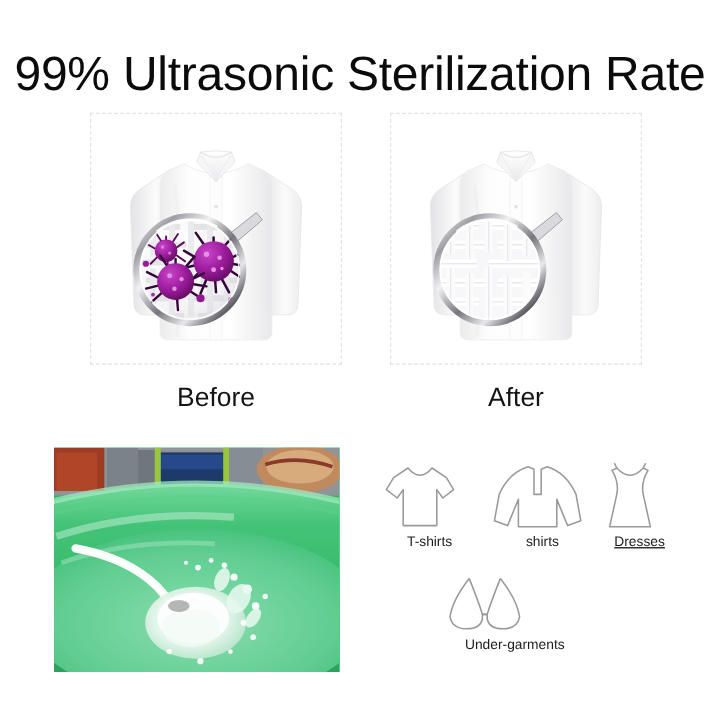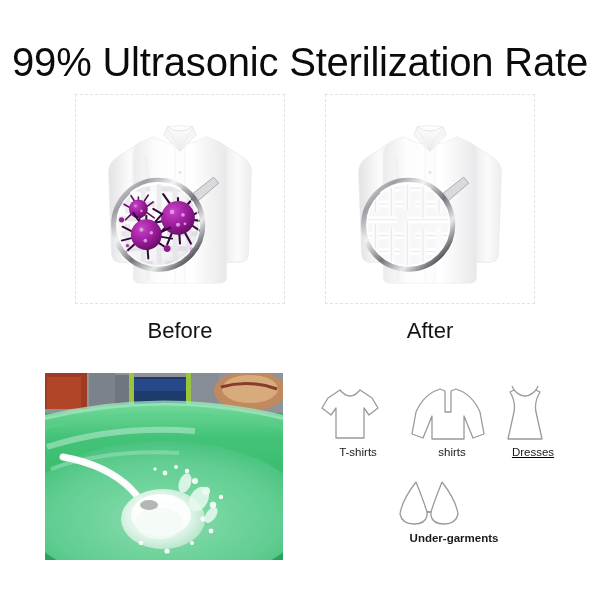--- a/index.html
+++ b/index.html
@@ -497,21 +497,21 @@
       <div class="icon-art">
         <svg width="54" height="62" viewBox="0 0 54 62">
           <path d="M16 8 Q27 20 38 8 L42 10 Q36 20 38 30 L44 57 L10 57 L16 30 Q18 20 12 10 Z" fill="none" stroke="#9a9a9e" stroke-width="1.3" stroke-linejoin="round"></path>
           <path d="M16 8 L14 4" stroke="#9a9a9e" stroke-width="1.3" fill="none"></path>
           <path d="M38 8 L40 4" stroke="#9a9a9e" stroke-width="1.3" fill="none"></path>
         </svg>
       </div>
       <div class="icon-label">Dresses</div>
     </div>
 
-    <div class="icon-cell" style="left:76px; top:96px; width:120px;font-weight:bold;">
+    <div class="icon-cell" style="left:51px; top:96px; width:120px;">
       <div class="icon-art">
         <svg width="70" height="52" viewBox="0 0 70 52">
           <path d="M22 4 Q8 22 6 36 Q8 46 20 46 Q31 46 33 38 L33 34 L37 34 L37 38 Q39 46 50 46 Q62 46 64 36
                    Q62 22 48 4" fill="none" stroke="#9a9a9e" stroke-width="1.3" stroke-linejoin="round"></path>
           <path d="M22 4 Q30 24 33 34" fill="none" stroke="#9a9a9e" stroke-width="1.3"></path>
           <path d="M48 4 Q40 24 37 34" fill="none" stroke="#9a9a9e" stroke-width="1.3"></path>
           <path d="M33 34 L37 34" fill="none" stroke="#9a9a9e" stroke-width="1.3"></path>
         </svg>
       </div>
       <div class="icon-label">Under-garments</div>

